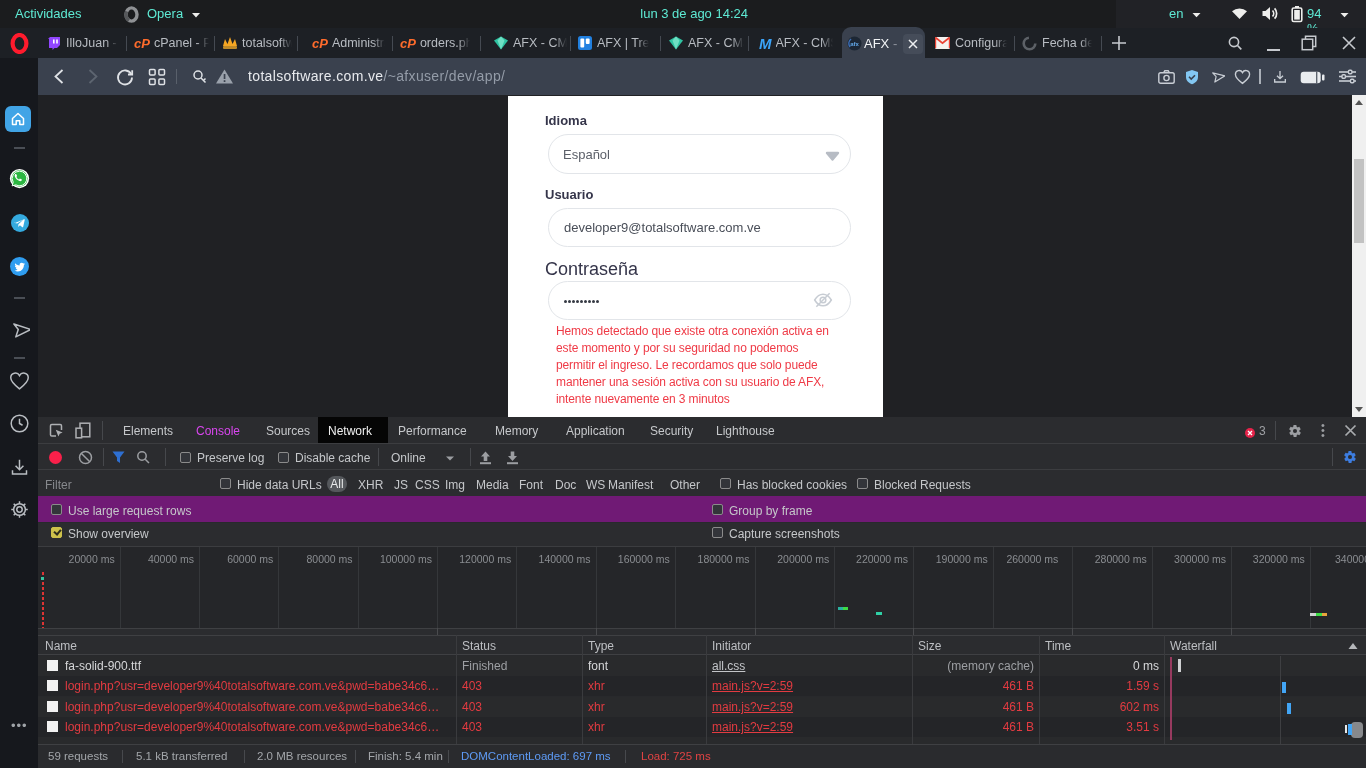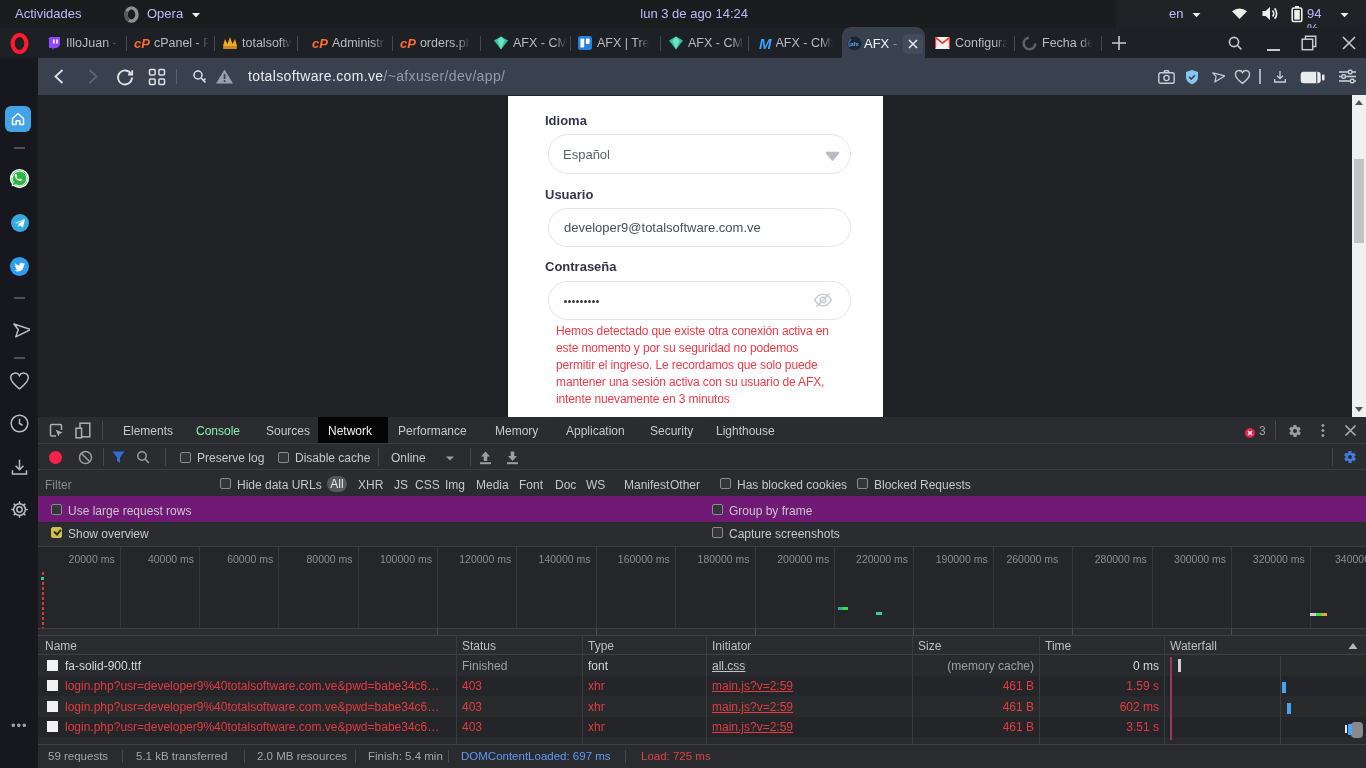--- a/index.html
+++ b/index.html
@@ -1,17 +1,17 @@
 <!DOCTYPE html>
 <html><head><meta charset="utf-8">
 <style>
 *{margin:0;padding:0;box-sizing:border-box}
 html,body{width:1366px;height:768px;overflow:hidden;background:#212226;font-family:"Liberation Sans",sans-serif}
 .abs{position:absolute}
-#topbar{position:absolute;left:0;top:0;width:1116px;height:28px;background:#1b1c1e;color:#c4b5fd;font-size:13px}
+#topbar{position:absolute;left:0;top:0;width:1116px;height:28px;background:#1b1c1e;color:#5eead4;font-size:13px}
 #tabbar{position:absolute;left:0;top:28px;width:1366px;height:30px;background:#1d2025}
 #sidebar{position:absolute;left:0;top:58px;width:38px;height:710px;background:#16181d}
 #addrbar{position:absolute;left:38px;top:58px;width:1328px;height:37px;background:#3a414e}
 #page{position:absolute;left:38px;top:95px;width:1328px;height:322px;background:#202124}
 #panel{position:absolute;left:470px;top:1px;width:375px;height:321px;background:#ffffff}
 #devtools{position:absolute;left:38px;top:417px;width:1328px;height:351px;background:#28292c;font-size:12px;color:#c5c7ca}
 .sep-v{position:absolute;width:1px;background:#4c5058}
 .tab{position:absolute;top:0;height:30px;display:flex;align-items:center;color:#b8bcc2;font-size:12.5px;white-space:nowrap}
 .tabtxt{overflow:hidden;position:relative;display:inline-block}
 .fade::after{content:'';position:absolute;right:0;top:0;bottom:0;width:12px;background:linear-gradient(90deg,rgba(29,32,37,0),#1d2025)}
@@ -283,21 +283,21 @@
  <div id="panel">
   <div class="abs" style="left:37px;top:17px;font-size:13px;font-weight:bold;color:#35354a">Idioma</div>
   <div class="abs" style="left:40px;top:38px;width:303px;height:40px;border:1.5px solid #e2e5e9;border-radius:20px"></div>
   <div class="abs" style="left:55px;top:51px;font-size:13px;color:#5c6069">Español</div>
   <svg class="abs" style="left:317px;top:55px" width="15" height="11">
         <path d="M2 2 L7.5 8.6 L13 2 Z" fill="#b7bcc4" stroke="#b7bcc4" stroke-width="2.4" stroke-linejoin="round"></path>
       </svg>
   <div class="abs" style="left:37px;top:91px;font-size:13px;font-weight:bold;color:#35354a">Usuario</div>
   <div class="abs" style="left:40px;top:112px;width:303px;height:39px;border:1.5px solid #e2e5e9;border-radius:20px"></div>
   <div class="abs" style="left:56px;top:124px;font-size:13px;color:#494e58">developer9@totalsoftware.com.ve</div>
-  <div class="abs" style="left:37px;top:163px;font-size:13px;font-weight:bold;color:#35354a">Contraseña</div>
+  <div class="abs" style="left:37px;top:163px;font-size:18px;font-weight:normal;color:#35354a">Contraseña</div>
   <div class="abs" style="left:40px;top:185px;width:303px;height:39px;border:1.5px solid #e2e5e9;border-radius:20px"></div>
   <div class="abs" style="left:56px;top:202px;height:3px;line-height:0"><i style="display:inline-block;width:3px;height:3px;border-radius:50%;background:#353a44;margin-right:1px"></i><i style="display:inline-block;width:3px;height:3px;border-radius:50%;background:#353a44;margin-right:1px"></i><i style="display:inline-block;width:3px;height:3px;border-radius:50%;background:#353a44;margin-right:1px"></i><i style="display:inline-block;width:3px;height:3px;border-radius:50%;background:#353a44;margin-right:1px"></i><i style="display:inline-block;width:3px;height:3px;border-radius:50%;background:#353a44;margin-right:1px"></i><i style="display:inline-block;width:3px;height:3px;border-radius:50%;background:#353a44;margin-right:1px"></i><i style="display:inline-block;width:3px;height:3px;border-radius:50%;background:#353a44;margin-right:1px"></i><i style="display:inline-block;width:3px;height:3px;border-radius:50%;background:#353a44;margin-right:1px"></i><i style="display:inline-block;width:3px;height:3px;border-radius:50%;background:#353a44;margin-right:1px"></i></div>
   <svg class="abs" style="left:305px;top:196px" width="20" height="16" viewBox="0 0 24 19">
         <path d="M2 9.5 C5 4.5 9 2.5 12 2.5 C15 2.5 19 4.5 22 9.5 C19 14.5 15 16.5 12 16.5 C9 16.5 5 14.5 2 9.5 Z" fill="none" stroke="#c7ccd3" stroke-width="1.8"></path>
         <circle cx="12" cy="9.5" r="3.4" fill="none" stroke="#c7ccd3" stroke-width="1.8"></circle>
         <path d="M4 17.5 L20 1.5" stroke="#c7ccd3" stroke-width="1.8"></path>
       </svg>
   <div class="abs" style="left:48px;top:227px;width:278px;font-size:12px;letter-spacing:-0.12px;line-height:16.9px;color:#ef3a46">Hemos detectado que existe otra conexión activa en este momento y por su seguridad no podemos permitir el ingreso. Le recordamos que solo puede mantener una sesión activa con su usuario de AFX, intente nuevamente en 3 minutos</div>
  </div>
  <div class="abs" style="left:1314px;top:0;width:14px;height:322px;background:#f0f0f0"></div>
@@ -315,21 +315,21 @@
   <svg class="abs" style="left:11px;top:6px" width="14" height="15" viewBox="0 0 14 15">
         <path d="M7 13 H2.8 A1.3 1.3 0 0 1 1.5 11.7 V2.8 A1.3 1.3 0 0 1 2.8 1.5 H11.2 A1.3 1.3 0 0 1 12.5 2.8 V7" fill="none" stroke="#aeb0b3" stroke-width="1.5"></path>
         <path d="M6.8 6.8 L13.6 9.4 L10.7 10.7 L9.4 13.6 Z" fill="#aeb0b3"></path>
       </svg>
   <svg class="abs" style="left:37px;top:5px" width="16" height="17" viewBox="0 0 16 17">
         <rect x="5" y="1.2" width="9.8" height="13.6" fill="none" stroke="#aeb0b3" stroke-width="1.5"></rect>
         <rect x="1" y="6.2" width="5.6" height="9.6" fill="#2b2c2f" stroke="#aeb0b3" stroke-width="1.5"></rect>
       </svg>
   <div class="sep-v" style="left:64px;top:4px;height:19px;background:#46484c"></div>
   <div class="abs" style="left:85px;top:7px;color:#c6c8cb">Elements</div>
-  <div class="abs" style="left:158px;top:7px;color:#86efac">Console</div>
+  <div class="abs" style="left:158px;top:7px;color:#d946ef">Console</div>
   <div class="abs" style="left:228px;top:7px;color:#c6c8cb">Sources</div>
   <div class="abs" style="left:280px;top:0px;width:70px;height:26px;background:#050505"></div>
   <div class="abs" style="left:290px;top:7px;color:#f1f1f1">Network</div>
   <div class="abs" style="left:360px;top:7px;color:#c6c8cb">Performance</div>
   <div class="abs" style="left:457px;top:7px;color:#c6c8cb">Memory</div>
   <div class="abs" style="left:528px;top:7px;color:#c6c8cb">Application</div>
   <div class="abs" style="left:612px;top:7px;color:#c6c8cb">Security</div>
   <div class="abs" style="left:678px;top:7px;color:#c6c8cb">Lighthouse</div>
   <div class="abs" style="left:1207px;top:11px;width:10px;height:10px;border-radius:50%;background:#e5234a"></div>
   <svg class="abs" style="left:1209px;top:13px" width="6" height="6">
@@ -391,21 +391,21 @@
   <div class="lbl" style="left:199px;top:8px">Hide data URLs</div>
   <div class="abs" style="left:289px;top:6px;width:20px;height:16px;background:#55585c;border-radius:8px;color:#e8e9ea;font-size:12px;text-align:center;line-height:16px">All</div>
   <div class="lbl" style="left:320px;top:8px">XHR</div>
   <div class="lbl" style="left:356px;top:8px">JS</div>
   <div class="lbl" style="left:377px;top:8px">CSS</div>
   <div class="lbl" style="left:407px;top:8px">Img</div>
   <div class="lbl" style="left:438px;top:8px">Media</div>
   <div class="lbl" style="left:481px;top:8px">Font</div>
   <div class="lbl" style="left:517px;top:8px">Doc</div>
   <div class="lbl" style="left:548px;top:8px">WS</div>
-  <div class="lbl" style="left:586px;top:8px">Manifest</div>
+  <div class="lbl" style="left:570px;top:8px">Manifest</div>
   <div class="lbl" style="left:632px;top:8px">Other</div>
   <div class="chk" style="left:682px;top:8px"></div>
   <div class="lbl" style="left:699px;top:8px">Has blocked cookies</div>
   <div class="chk" style="left:819px;top:8px"></div>
   <div class="lbl" style="left:836px;top:8px">Blocked Requests</div>
  </div>
 
  <div class="dt-row" style="top:79px;height:26px;background:#701a75">
   <div class="chk" style="left:13px;top:8px"></div>
   <div class="lbl" style="left:30px;top:8px">Use large request rows</div>

